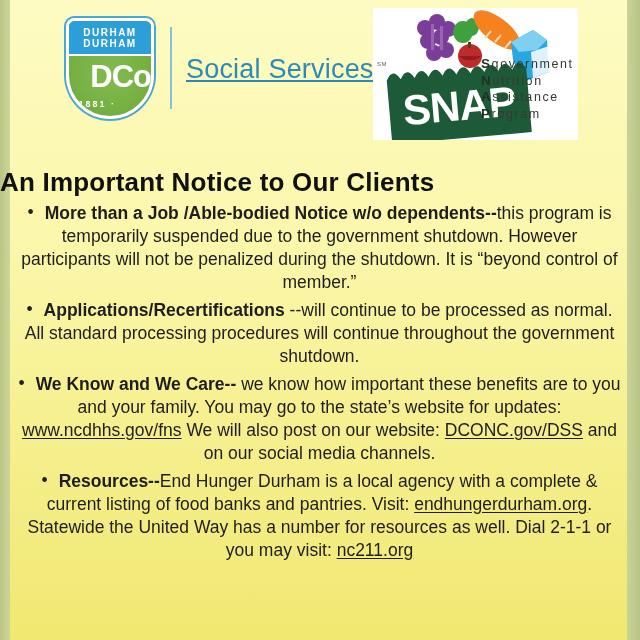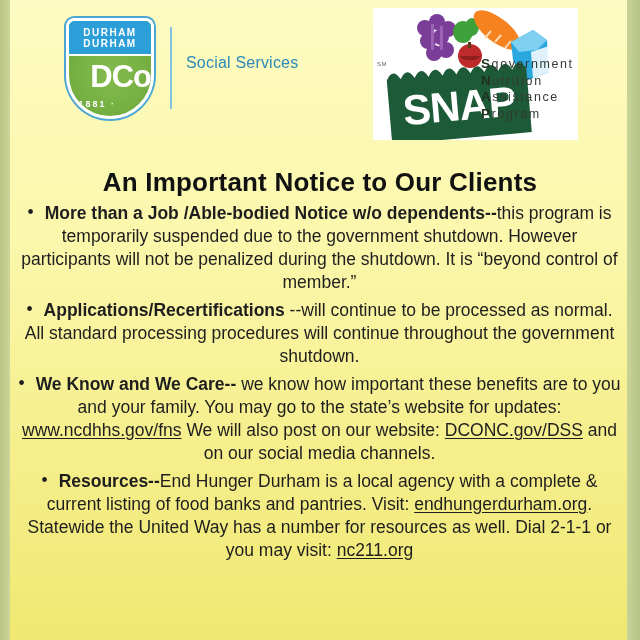--- a/index.html
+++ b/index.html
@@ -29,33 +29,33 @@
     position:relative;text-align:right;color:#fff;font-weight:700;
     font-size:31px;line-height:34px;margin-top:4px;letter-spacing:-1px;
   }
   .shield-nc{position:absolute;font-size:6px;font-weight:700;letter-spacing:1px;margin-left:2px;bottom:2px;}
   .shield-year{
     position:absolute;bottom:7px;width:100%;color:#fff;
     font-size:9px;font-weight:700;letter-spacing:2px;
   }
   .logo-divider{position:absolute;left:150px;top:27px;width:2px;height:82px;background:#82c2de;}
   .dept{
-    position:absolute;left:166px;top:54px;color:#2b8ab9;font-size:16px;
-    font-weight:500;letter-spacing:.2px;
+    position:absolute;left:166px;top:54px;color:#2b8ab9;font-size:27px;
+    font-weight:500;letter-spacing:.2px;text-decoration:underline;
   }
   .snap-box{position:absolute;left:353px;top:8px;width:205px;height:132px;background:#fff;}
   .snap-box svg{position:absolute;left:0;top:0;}
   .snap-sm{position:absolute;left:4px;top:53px;font-size:6px;color:#666;letter-spacing:.5px;}
   .snap-words{position:absolute;left:108px;top:48px;}
   .snap-word{font-size:12.5px;line-height:16.5px;letter-spacing:1.6px;color:#333a33;white-space:nowrap;}
   .snap-word .first{font-weight:800;font-size:13.5px;color:#22301f;}
 
   
   .title{
-    position:absolute;left:0;top:167px;width:640px;text-align:center;
+    position:absolute;left:0;top:167px;width:640px;text-align:left;
     font-size:26px;font-weight:700;color:#111;letter-spacing:.2px;
   }
   .body-copy{
     position:absolute;left:16px;top:202px;width:607px;
     font-size:17.5px;line-height:23px;color:#1e1e1e;text-align:center;
   }
   .intro{margin:0 0 7px 0;}
   .bullet{margin:0 0 5px 0;}
   .bullet-marker{display:inline-block;margin-right:11px;transform:translateY(-1px);}
   .b{font-weight:700;}

